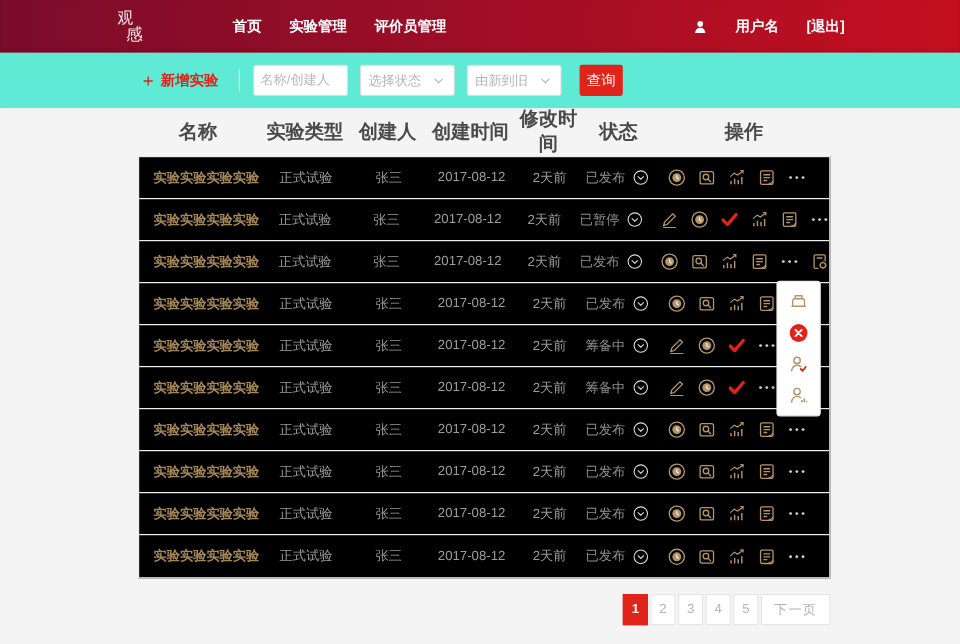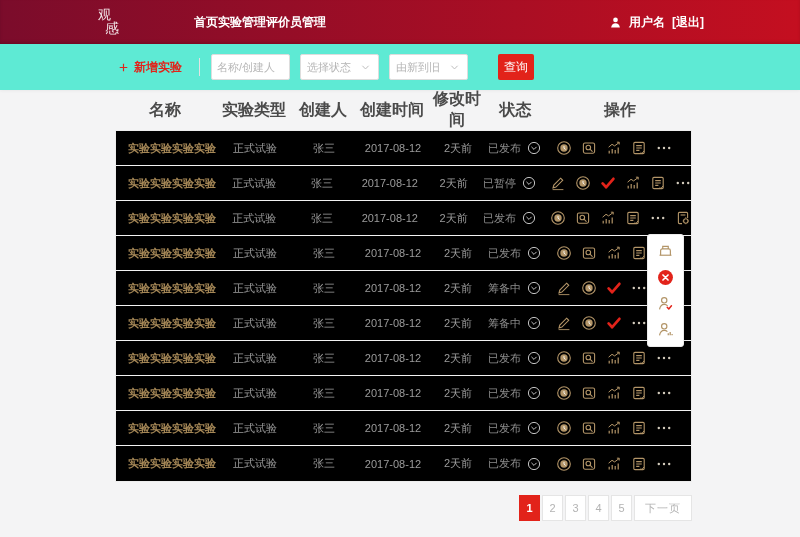--- a/index.html
+++ b/index.html
@@ -13,39 +13,39 @@
   html,body{width:800px;height:537px;overflow:hidden;}
   body{font-family:"Liberation Sans","DejaVu Sans",sans-serif;background:var(--pg-bg);}
 
   
   .header{height:44px;display:flex;align-items:center;padding:0 96px 0 98px;
     background:linear-gradient(90deg,var(--hdr1),var(--hdr2));
     box-shadow:inset 0 -2px 3px rgba(0,0,0,.12);}
   .logo{width:46px;line-height:1.05;color:rgba(255,255,255,.9);font-weight:300;cursor:pointer;}
   .logo span{display:block;font-size:13px;letter-spacing:1px;}
   .logo .l2{margin-left:7px;font-size:14px;}
-  .nav{display:flex;margin-left:50px;}
+  .nav{display:flex;gap:23px;margin-left:50px;}
   .nav-item{color:#fff;font-size:12px;font-weight:bold;cursor:pointer;white-space:nowrap;}
-  .user{margin-left:auto;display:flex;align-items:center;gap:7px;color:#fff;font-size:12px;font-weight:bold;cursor:pointer;}
+  .user{margin-left:auto;display:flex;align-items:center;gap:23px;color:#fff;font-size:12px;font-weight:bold;cursor:pointer;}
   .icon12{width:13px;height:13px;display:inline-block;}
   .icon12 svg,.icon14 svg,.icon16 svg,.icon18 svg{display:block;width:100%;height:100%;}
 
   
   .filterbar{height:46px;background:#5eead4;display:flex;align-items:center;padding-left:118px;
     box-shadow:0 1px 3px rgba(0,0,0,.05);}
   .add-btn{display:flex;align-items:center;gap:5px;color:var(--accent);font-size:12px;font-weight:bold;cursor:pointer;background:none;border:none;}
   .add-btn .icon12{width:11px;height:11px;color:var(--accent);}
   .vdiv{width:1px;height:18px;background:#e3e3e3;margin:0 11px 0 17px;}
   .f-input{width:79px;height:26px;border:1px solid #ddd;border-radius:2px;padding:0 5px;font-size:11px;color:#666;outline:none;font-family:inherit;}
   .f-input::placeholder{color:#b8b8b8;}
   .f-select{width:79px;height:26px;border:1px solid #ddd;border-radius:2px;margin-left:10px;
     display:flex;align-items:center;justify-content:space-between;padding:0 6px;
     font-size:11px;color:#b5b5b5;background:#fff;cursor:pointer;}
   .f-select .icon14{width:13px;height:13px;}
-  .query-btn{margin-left:30px;width:36px;height:26px;background:var(--accent);color:#fff;
+  .query-btn{margin-left:15px;width:36px;height:26px;background:var(--accent);color:#fff;
     font-size:12px;border:none;border-radius:2px;cursor:pointer;font-family:inherit;}
 
   
   .thead{margin-left:115px;width:577px;height:40px;display:flex;align-items:center;}
   .th{font-size:16px;font-weight:bold;color:#4a4a4a;text-align:center;}
   .w1{width:100px;} .w2{width:78px;} .w3{width:60px;} .w4{width:78px;}
   .w5{width:52px;} .w6{width:65px;} .w7{flex:1;}
 
   .card{margin-left:115px;width:577px;background:#000000;position:relative;border:1px solid #ededed;}
   .trow{height:35px;display:flex;align-items:center;border-bottom:1px solid #f2f2f2;}

